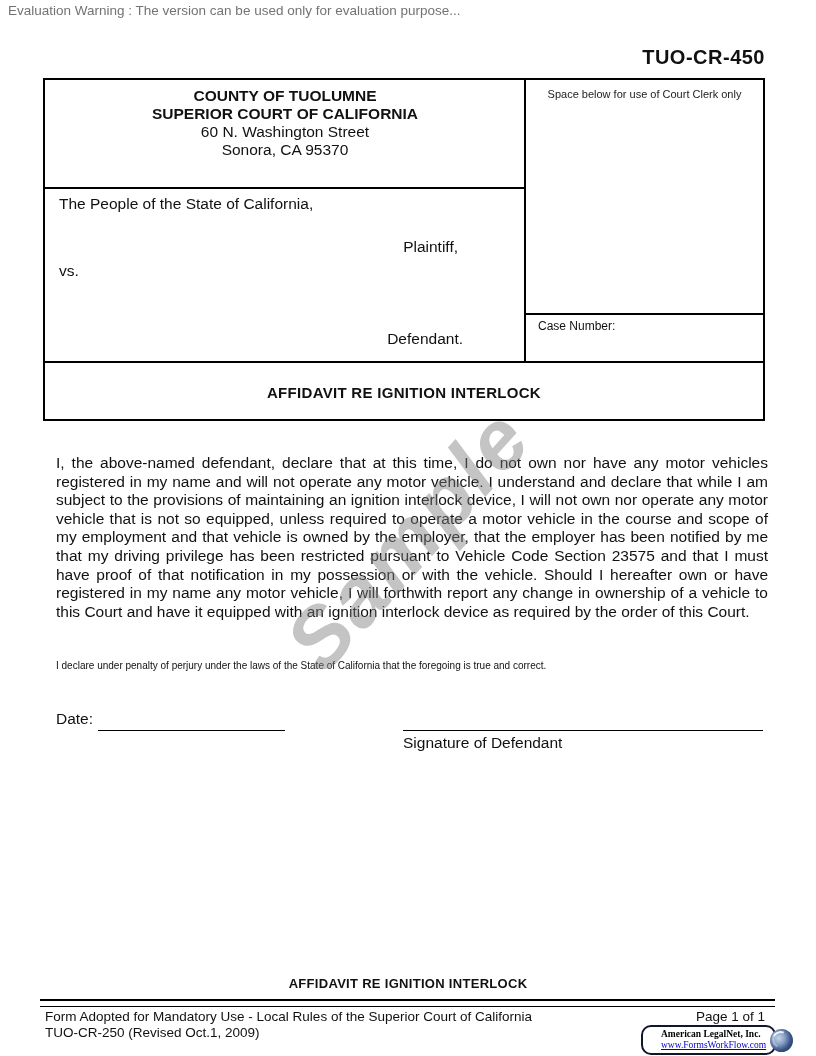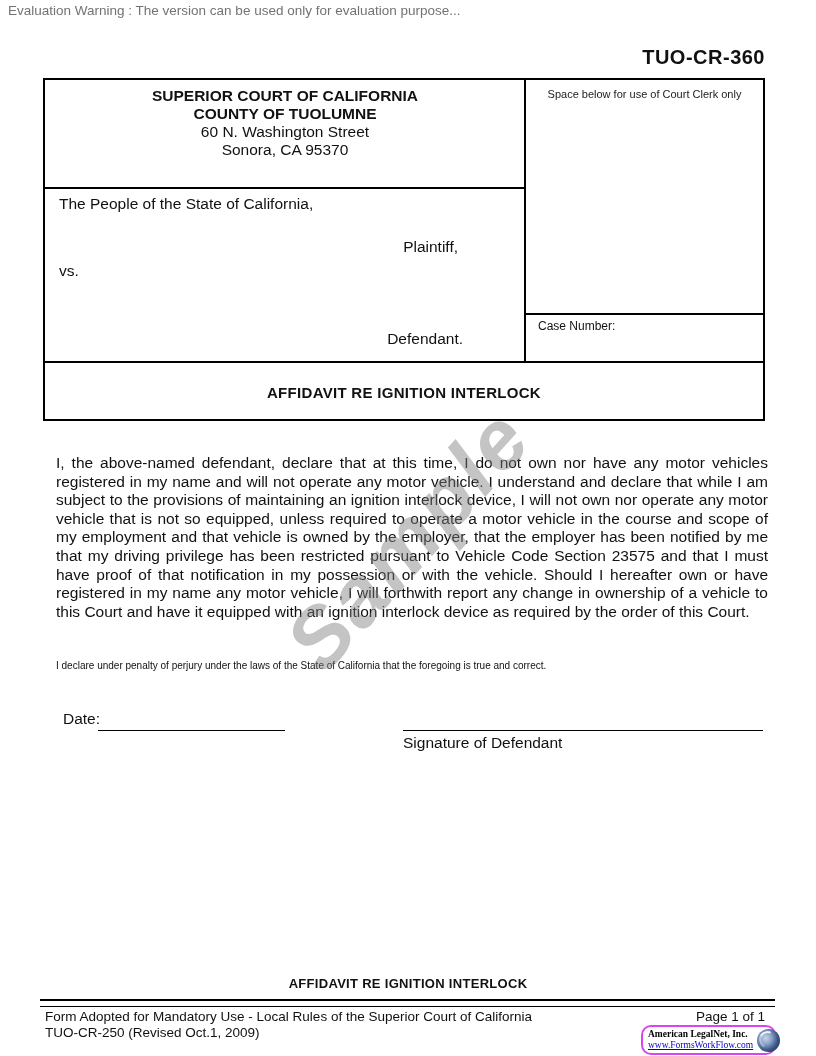--- a/index.html
+++ b/index.html
@@ -75,21 +75,21 @@
     font-size: 15.5px;
     line-height: 18.6px;
     text-align: justify;
   }
   .para2 {
     left: 56px; top: 656px; width: 712px;
     font-size: 10px;
     line-height: 19px;
     text-align: justify;
   }
-  .date-label { left: 56px; top: 710px; font-size: 15.5px; margin-left: 7px; }
+  .date-label { left: 56px; top: 710px; font-size: 15.5px; }
   .date-line  { left: 98px; top: 730px; width: 187px; height: 0; border-top: 1.5px solid #000; }
   .sig-line   { left: 403px; top: 730px; width: 360px; height: 0; border-top: 1.5px solid #000; }
   .sig-label  { left: 403px; top: 734px; font-size: 15.5px; text-align: center; }
 
   
   .watermark {
     left: 408px; top: 540px;
     transform: translate(-50%, -50%) rotate(-48deg);
     font-size: 84px;
     font-style: italic;
@@ -110,26 +110,26 @@
   }
   .footer-rule-thick { left: 40px; top: 999px; width: 735px; height: 2px; background: #000; }
   .footer-rule-thin  { left: 40px; top: 1006px; width: 735px; height: 1px; background: #000; }
   .footer-adoption { left: 45px; top: 1009px; font-size: 13.5px; }
   .footer-revision { left: 45px; top: 1025px; font-size: 13.5px; }
   .footer-page     { right: 51px; top: 1009px; font-size: 13.5px; }
 
   .logo-box {
     left: 641px; top: 1025px;
     width: 135px; height: 30px;
-    border: 2px solid #d946ef;
+    border: 2px solid #0f172a;
     border-radius: 10px;
     background: #fff;
     display: flex;
     align-items: center;
-    padding: 1px 3px 1px 5px;
+    padding: 1px 3px 1px 18px;
     gap: 4px;
   }
   .logo-text { flex: 1; font-family: "Liberation Serif", serif; line-height: 11px; }
   .logo-company { font-size: 9.5px; font-weight: bold; color: #000; white-space: nowrap; }
   .logo-site    { font-size: 9.5px; color: #0000cc; text-decoration: underline; white-space: nowrap; }
   .logo-globe {
     width: 23px; height: 23px;
     border-radius: 50%;
     background: radial-gradient(circle at 38% 40%, #c7d4e8 0%, #8ba3c7 30%, #3c5687 60%, #101f3e 100%);
     position: relative;
@@ -146,31 +146,31 @@
     border-right: 2px solid transparent;
     border-bottom: 2px solid transparent;
     transform: rotate(-20deg);
   }
 </style>
 </head>
 <body>
 
 <div class="abs warning">Evaluation Warning : The version can be used only for evaluation purpose...</div>
 
-<div class="abs form-number">TUO-CR-360</div>
+<div class="abs form-number">TUO-CR-450</div>
 
 <div class="abs form-table">
   <div class="line col-divider"></div>
   <div class="line row-line-left"></div>
   <div class="line row-line-right"></div>
   <div class="line row-line-full"></div>
 
   <div class="abs court-info">
+    <div class="bold">COUNTY OF TUOLUMNE</div>
     <div class="bold">SUPERIOR COURT OF CALIFORNIA</div>
-    <div class="bold">COUNTY OF TUOLUMNE</div>
     <div>60 N. Washington Street</div>
     <div>Sonora, CA  95370</div>
   </div>
 
   <div class="abs clerk-note">Space below for use of Court Clerk only</div>
   <div class="abs clerk-space-area"></div>
 
   <div class="abs people">The People of the State of California,</div>
   <div class="abs plaintiff">Plaintiff,</div>
   <div class="abs vs">vs.</div>

